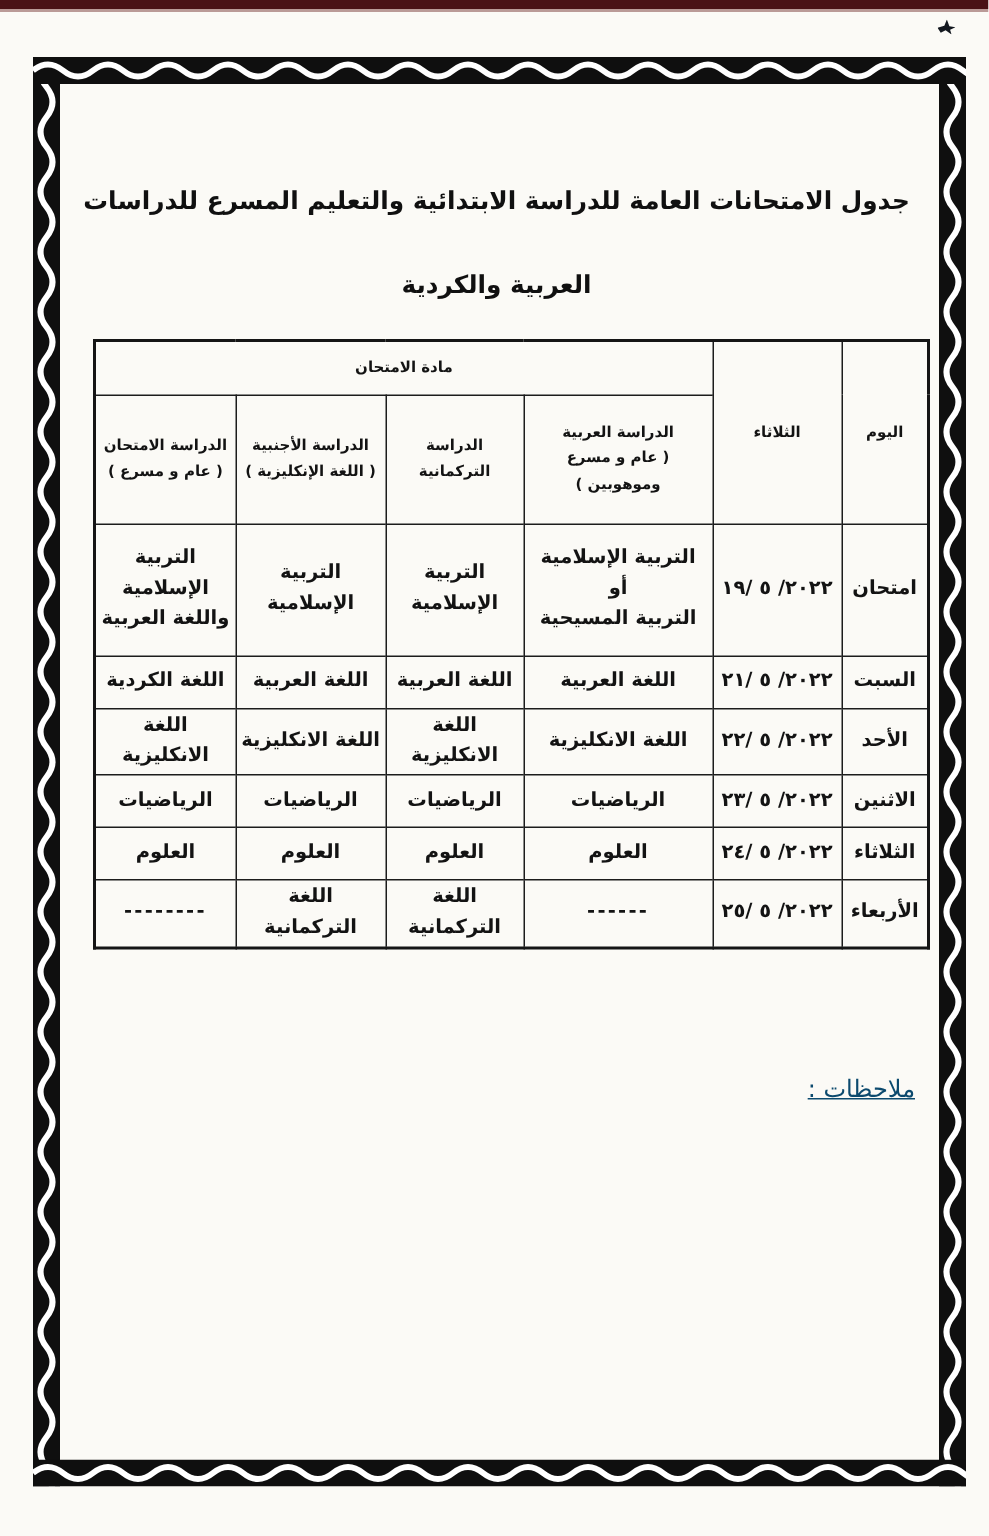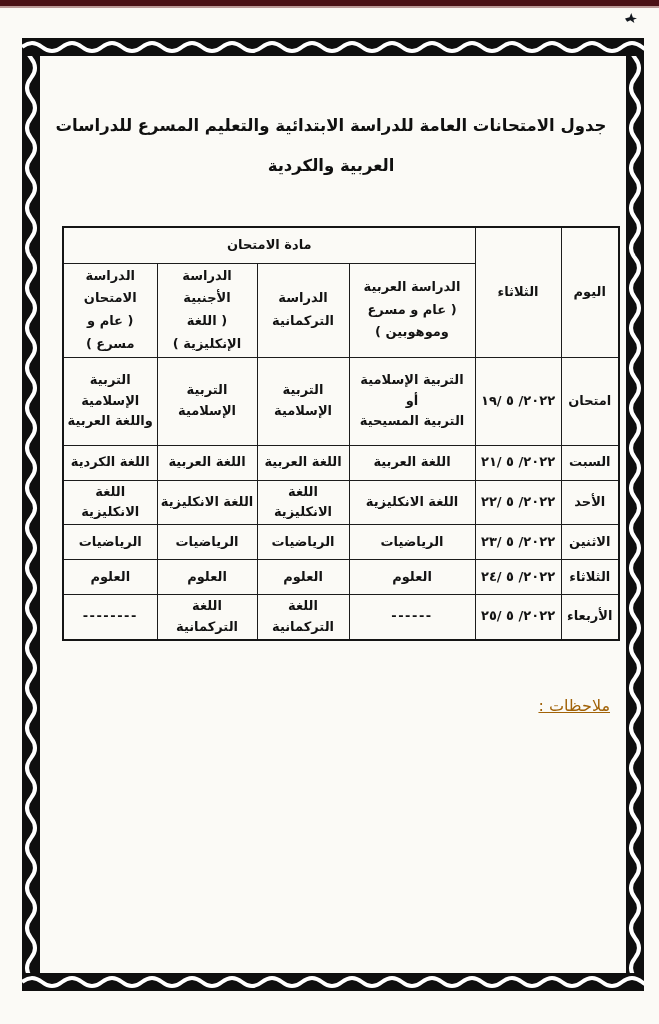--- a/index.html
+++ b/index.html
@@ -18,43 +18,43 @@
   .frame{position:absolute;left:22px;top:38px;width:622px;height:953px;}
   .frame svg{position:absolute;display:block;}
   .fs-left{left:0;top:0;}
   .fs-right{right:0;top:0;}
   .fs-top{left:0;top:0;}
   .fs-bottom{left:0;bottom:0;}
 
   .title{
     position:absolute;left:48px;top:106px;width:566px;
     direction:rtl;text-align:center;font-weight:bold;
-    font-size:16.5px;line-height:40px;color:#101010;
+    font-size:16.5px;line-height:56px;color:#101010;
   }
 
   table.sched{
     position:absolute;left:62px;top:226px;width:556px;
     direction:rtl;border-collapse:collapse;table-layout:fixed;
     border:2.5px solid #151515;
   }
   table.sched th,table.sched td{
     border:1.5px solid #1c1c1c;
     text-align:center;vertical-align:middle;
     font-weight:bold;padding:1px 2px;
     white-space:pre-line;color:#131313;
   }
-  table.sched th{font-size:13px;line-height:1.75;}
+  table.sched th{font-size:10px;line-height:1.75;}
   table.sched td{font-size:13px;line-height:1.6;}
   td.date-cell{direction:ltr;font-size:12.5px;letter-spacing:.5px;}
   td.day-cell{font-size:13.5px;}
   td.dash-cell{letter-spacing:1.5px;font-size:13px;}
 
   .notes{
-    position:absolute;left:70px;top:692px;width:540px;
-    direction:rtl;text-align:right;font-size:15px;line-height:1.75;color:#a16207;
+    position:absolute;left:70px;top:712px;width:540px;
+    direction:rtl;text-align:right;font-size:15px;line-height:1.75;color:#0c4a6e;
   }
   .notes-heading{
     display:inline-block;text-decoration:underline;
     font-size:16px;margin-bottom:8px;
   }
   .note{
     white-space:pre-line;margin-top:8px;
     padding-right:20px;text-indent:-20px;
   }
   .note + .note{margin-top:24px;}

